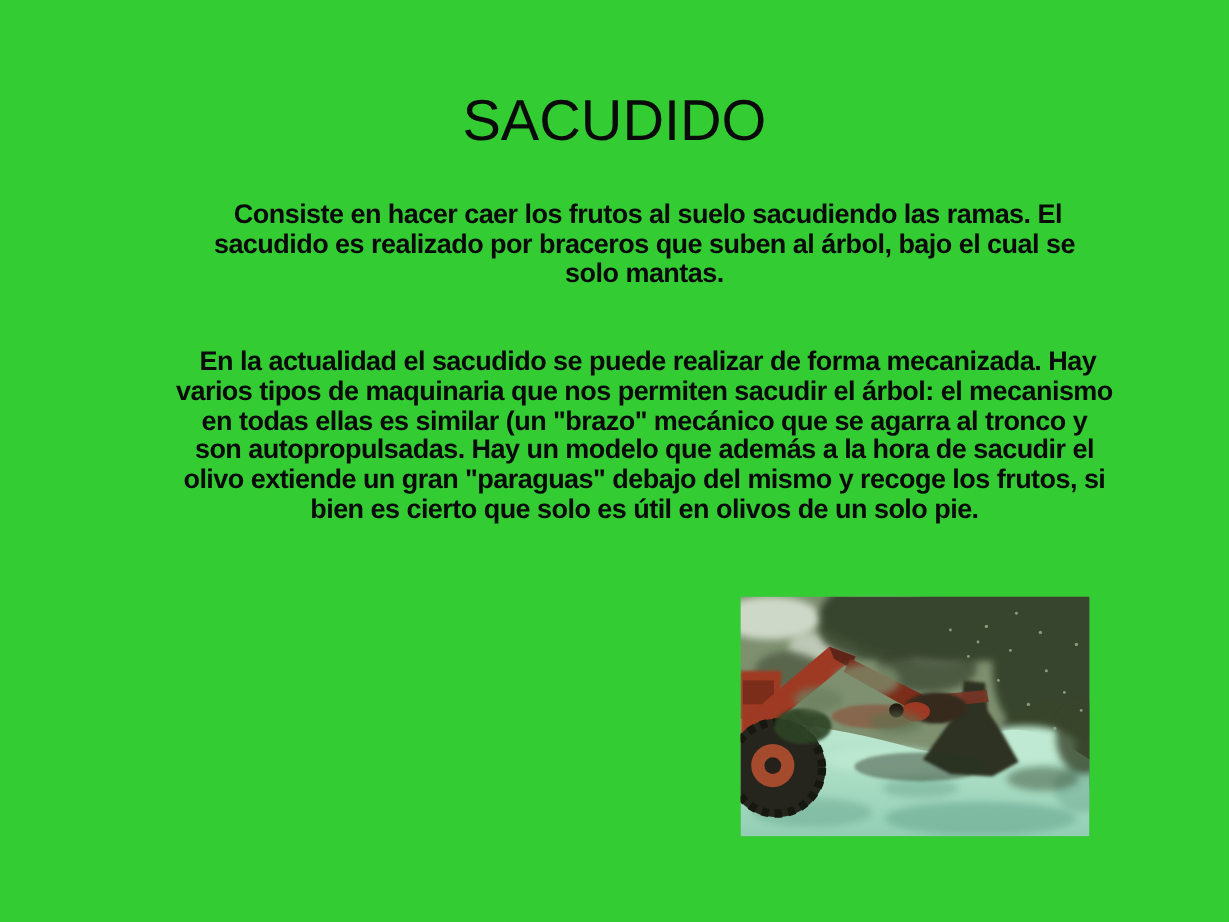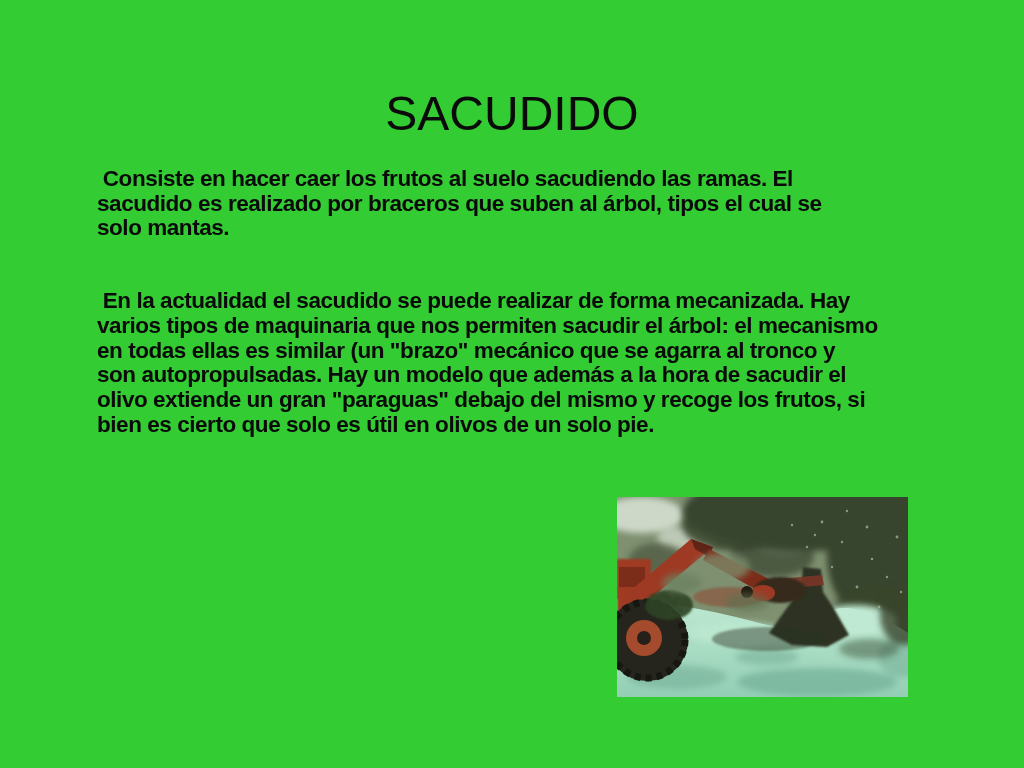--- a/index.html
+++ b/index.html
@@ -10,49 +10,49 @@
     --tire:#25251d; --hub:#a54b2d; --dirt:#8a5a42; --shrub:#2f4426;
     --speckle:#9cb191; --bar:#7a3526;
   }
   html,body{margin:0;padding:0;}
   body{width:1024px;height:768px;overflow:hidden;background:var(--bg);}
   .slide{
     position:relative;width:1024px;height:768px;background:var(--bg);
     font-family:"Liberation Sans","DejaVu Sans",sans-serif;color:var(--text);
   }
   .title{
-    position:absolute;top:90px;left:0;width:1024px;margin:0;
+    position:absolute;top:78px;left:0;width:1024px;margin:0;
     text-align:center;font-size:48px;line-height:48px;font-weight:400;
     letter-spacing:0px;color:var(--text);
   }
   .body-text{
     position:absolute;top:167px;left:97px;width:880px;
     font-size:22.5px;font-weight:700;letter-spacing:-0.45px;
     line-height:24.7px;color:var(--text);
   }
   .para{margin:0 0 7px 0;padding:0;}
   .para:last-child{margin-bottom:0;margin-top:48px;}
-  .line{white-space:pre;}
+  .line{white-space:pre;text-align:center;}
   .photo{
     position:absolute;left:617px;top:497px;width:291px;height:200px;
     overflow:hidden;
   }
   .photo svg{display:block;width:291px;height:200px;}
 </style>
 </head>
 <body>
 
 <div class="slide">
 
   <h1 class="title">SACUDIDO</h1>
 
   <div class="body-text">
     <div class="para">
       <div class="line"> Consiste en hacer caer los frutos al suelo sacudiendo las ramas. El</div>
-      <div class="line">sacudido es realizado por braceros que suben al árbol, tipos el cual se</div>
+      <div class="line">sacudido es realizado por braceros que suben al árbol, bajo el cual se</div>
       <div class="line">solo mantas.</div>
     </div>
     <div class="para">
       <div class="line"> En la actualidad el sacudido se puede realizar de forma mecanizada. Hay</div>
       <div class="line">varios tipos de maquinaria que nos permiten sacudir el árbol: el mecanismo</div>
       <div class="line">en todas ellas es similar (un "brazo" mecánico que se agarra al tronco y</div>
       <div class="line">son autopropulsadas. Hay un modelo que además a la hora de sacudir el</div>
       <div class="line">olivo extiende un gran "paraguas" debajo del mismo y recoge los frutos, si</div>
       <div class="line">bien es cierto que solo es útil en olivos de un solo pie.</div>
     </div>

